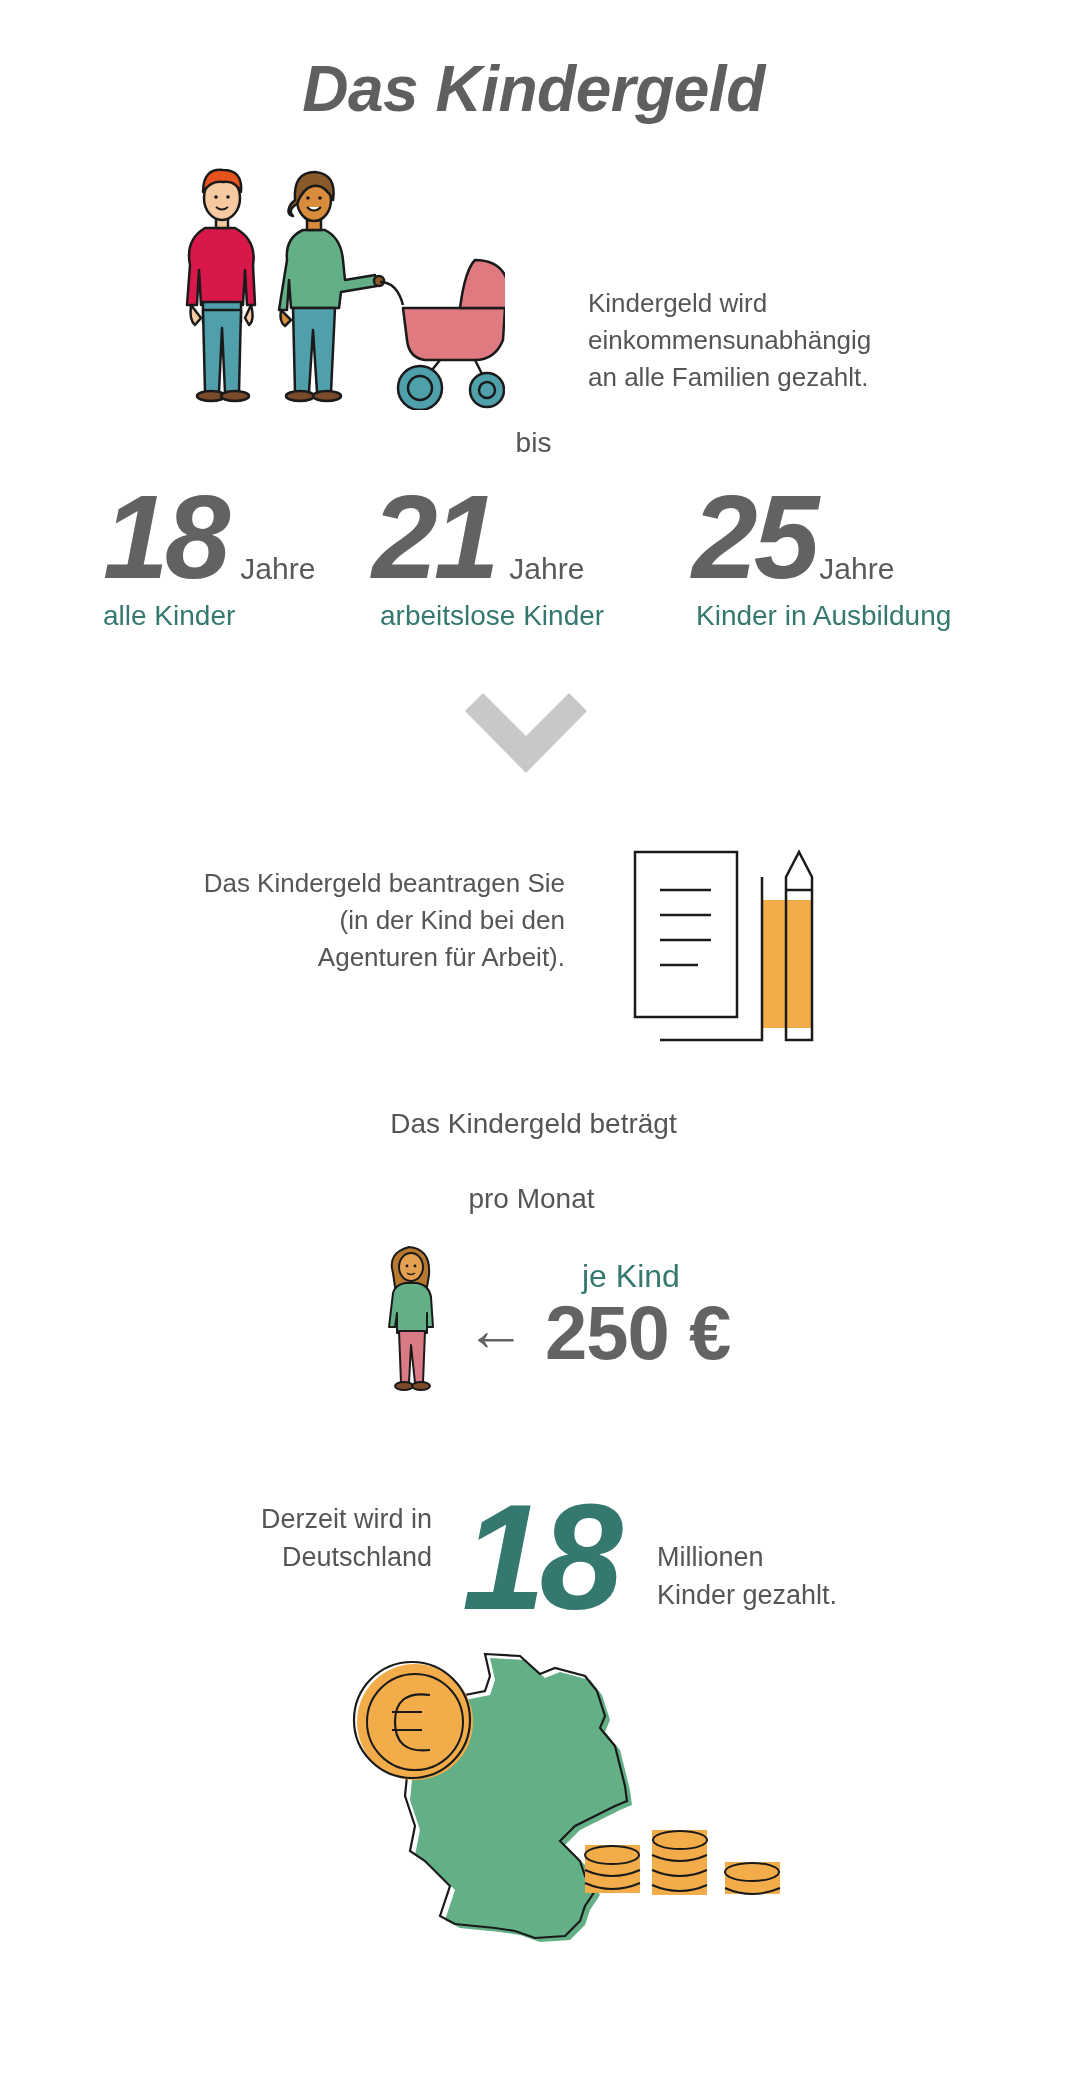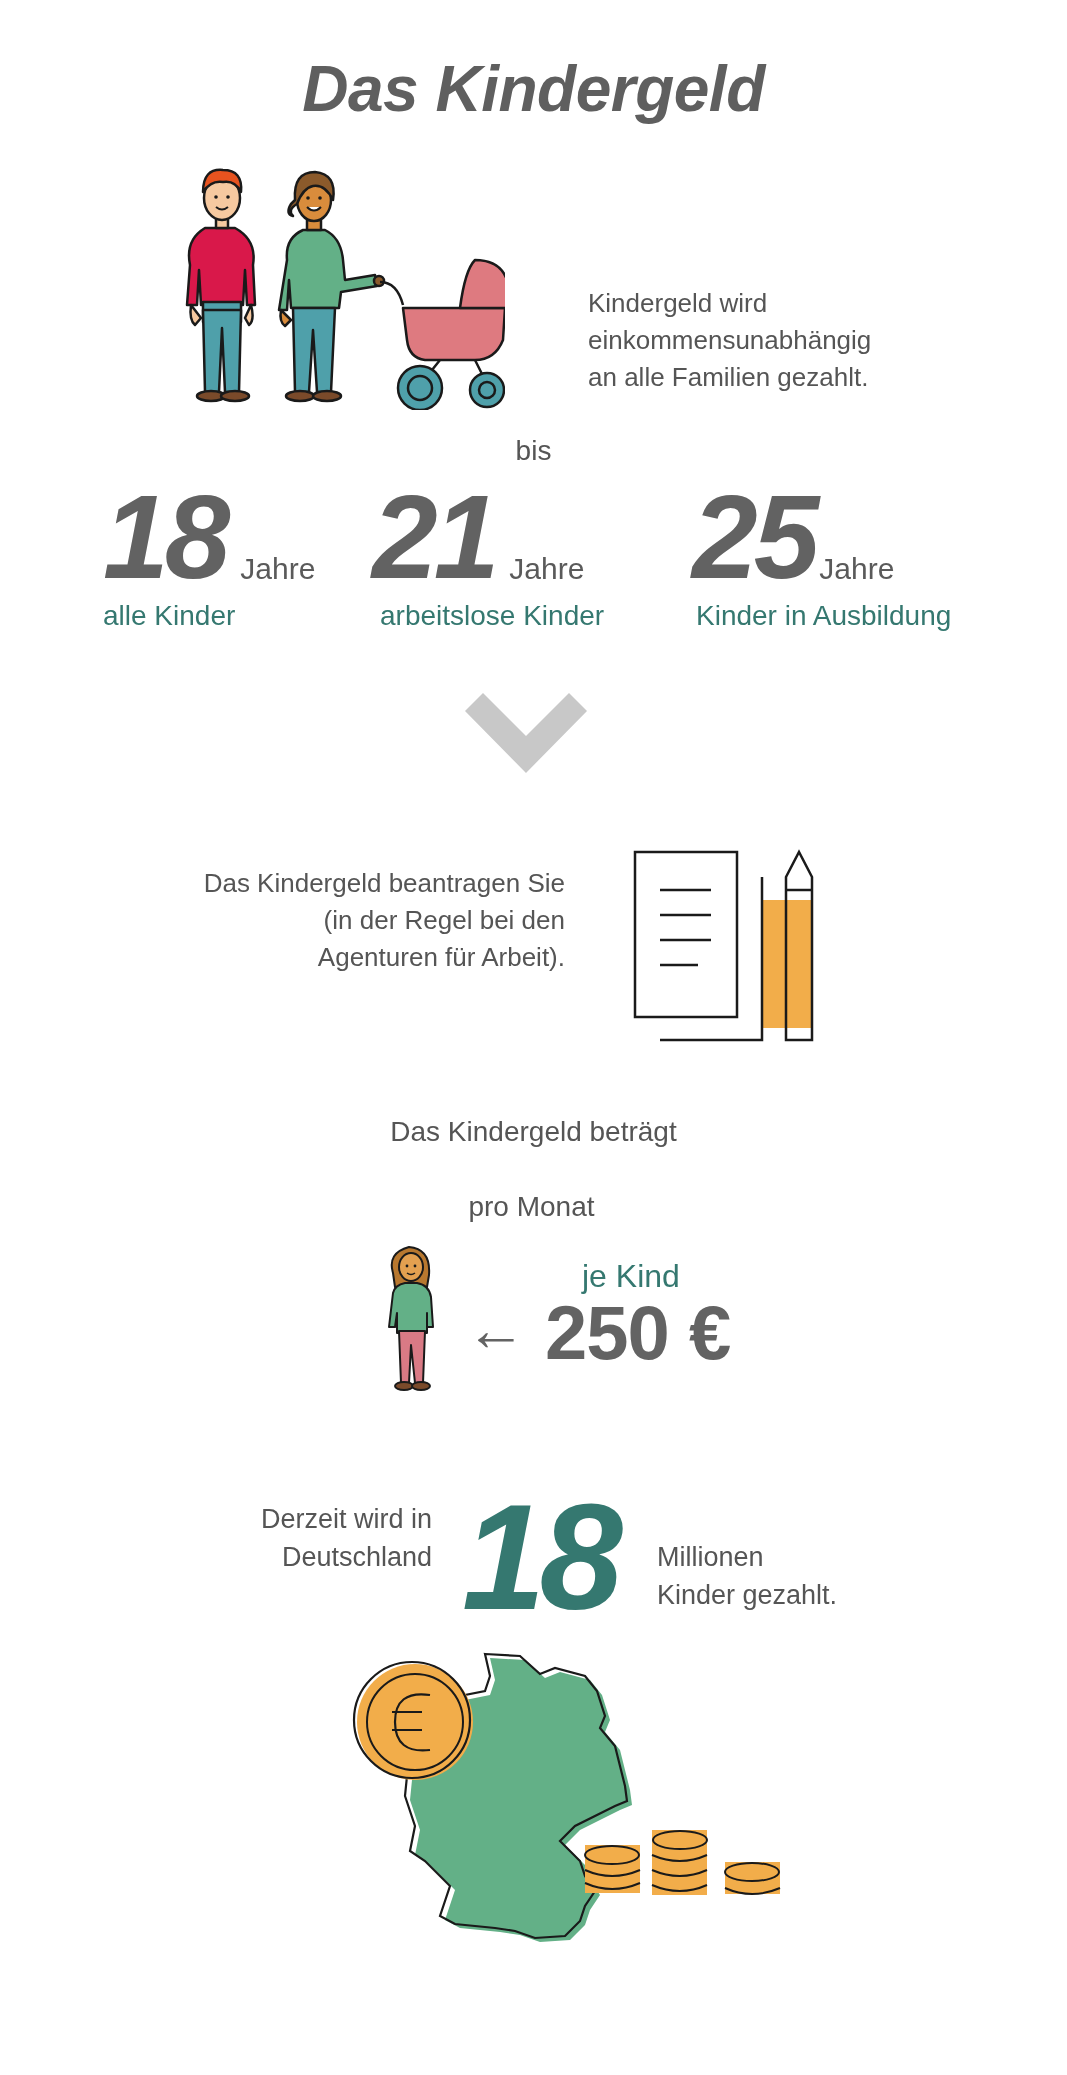--- a/index.html
+++ b/index.html
@@ -19,21 +19,21 @@
   .big-num {
     font-size: 118px; font-weight: bold; font-style: italic; color: #626262;
     line-height: 1; letter-spacing: -4px;
   }
   .jahre { font-size: 30px; color: #5a5a5a; }
   .age-label { font-size: 28px; color: #357870; }
   .age-col { position: absolute; top: 478px; }
   .age-col .row { display: flex; align-items: flex-end; }
   .age-col .row .jahre { margin-left: 14px; margin-bottom: 10px; }
   .age-col .age-label { margin-top: 4px; white-space: nowrap; }
-  .center-text { left: 0; width: 1067px; text-align: center; font-size: 28px; color: #555555; margin-top: 8px; }
+  .center-text { left: 0; width: 1067px; text-align: center; font-size: 28px; color: #555555; }
   .right-text { text-align: right; }
   .amount {
     font-size: 76px; font-weight: bold; color: #636363; letter-spacing: -1px;
   }
   .big-teal {
     font-size: 150px; font-weight: bold; font-style: italic; color: #357870; line-height: 1; letter-spacing: -6px;
   }
 </style>
 </head>
 <body>
@@ -114,21 +114,21 @@
   </div>
   <div class="age-label" style="margin-left:4px;">Kinder in Ausbildung</div>
 </div>
 
 <svg class="abs" style="left:465px; top:693px;" width="122" height="84" viewBox="0 0 122 84">
   <polygon points="0,18 18,0 61,43 104,0 122,18 61,80" fill="#c8c8c8"></polygon>
 </svg>
 
 <div class="abs body-text right-text" style="left:140px; width:425px; top:865px; line-height:37px;">
   <div>Das Kindergeld beantragen Sie</div>
-  <div>(in der Regel bei den</div>
+  <div>(in der Kind bei den</div>
   <div>Agenturen für Arbeit).</div>
 </div>
 
 <svg class="abs" style="left:620px; top:840px;" width="210" height="205" viewBox="0 0 210 205">
   <rect x="142" y="60" width="50" height="128" fill="#f2ad4a"></rect>
   <rect x="15" y="12" width="102" height="165" fill="none" stroke="#1a1a1a" stroke-width="2.5"></rect>
   <line x1="40" y1="50" x2="91" y2="50" stroke="#1a1a1a" stroke-width="2.5"></line>
   <line x1="40" y1="75" x2="91" y2="75" stroke="#1a1a1a" stroke-width="2.5"></line>
   <line x1="40" y1="100" x2="91" y2="100" stroke="#1a1a1a" stroke-width="2.5"></line>
   <line x1="40" y1="125" x2="78" y2="125" stroke="#1a1a1a" stroke-width="2.5"></line>

